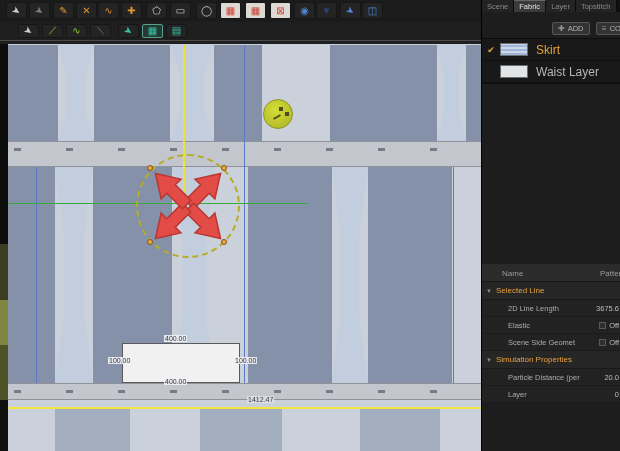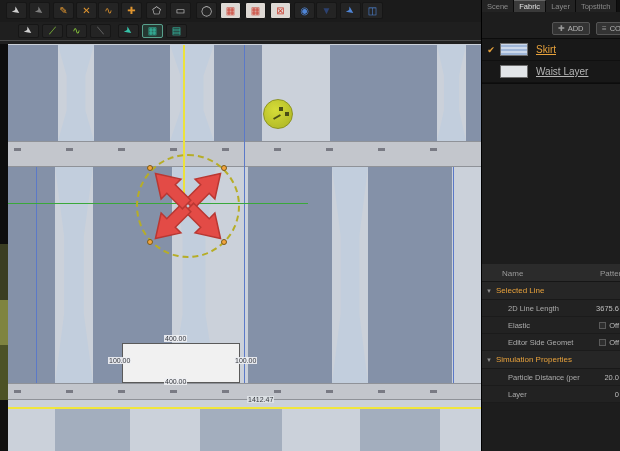--- a/index.html
+++ b/index.html
@@ -53,21 +53,21 @@
   #fab-actions { position:absolute; top:20px; left:0; right:0; height:17px; }
   .btn { position:absolute; height:13px; background:#333; border:1px solid #555; border-radius:2px; color:#b5b5b5;
          font-size:7.5px; display:flex; align-items:center; padding:0 5px; gap:3px; }
   .btn .plus { color:#999; font-size:8px; }
   #fab-list { position:absolute; top:38px; left:0; right:0; background:#181818; border-top:1px solid #0c0c0c; border-bottom:1px solid #0c0c0c; }
   .fab-item { position:relative; height:22px; border-bottom:1px solid #101010; display:flex; align-items:center; }
   .fab-item .check { width:18px; text-align:center; color:#e8a23c; font-size:9px; }
   .swatch { width:28px; height:13px; border:1px solid #6d6d6d; margin-right:8px; }
   .swatch.striped { background:repeating-linear-gradient(0deg,#9fb6d8 0 2px,#ccd8ea 2px 4px); }
   .swatch.plain { background:#e2e5e8; }
-  .fab-item .fname { font-size:10px; color:#b5b5b5;text-decoration:underline; }
+  .fab-item .fname { font-size:12px; color:#b5b5b5; }
   .fab-item.selected .fname { color:#e8a23c; }
 
   
   #prop { position:absolute; left:0; right:0; top:264px; }
   #prop-header { height:14px; background:linear-gradient(#4c4c4c,#303030); border-top:1px solid #5a5a5a;
                  display:flex; align-items:center; justify-content:center; font-size:8px; color:#c8c8c8; position:relative; }
   #prop-header .sq { position:absolute; left:6px; top:4px; width:6px; height:6px; border:1px solid #999; background:#444; }
   #prop-cols { height:18px; background:#2b2b2b; border-bottom:1px solid #161616; position:relative; font-size:8px; color:#9a9a9a; }
   #prop-cols .c1 { position:absolute; left:20px; top:5px; }
   #prop-cols .c2 { position:absolute; left:118px; top:5px; white-space:nowrap; }
@@ -278,21 +278,21 @@
           </span>
       </div>
       <div class="prow">
         <span class="lbl">Elastic</span>
         <span class="val">
             <span class="cbx"></span>
             <span>Off</span>
           </span>
       </div>
       <div class="prow">
-        <span class="lbl">Editor Side Geomet</span>
+        <span class="lbl">Scene Side Geomet</span>
         <span class="val">
             <span class="cbx"></span>
             <span>Off</span>
           </span>
       </div>
 
       <div class="sec">
         <span class="arr">▾</span>
         <span>Simulation Properties</span>
       </div>

